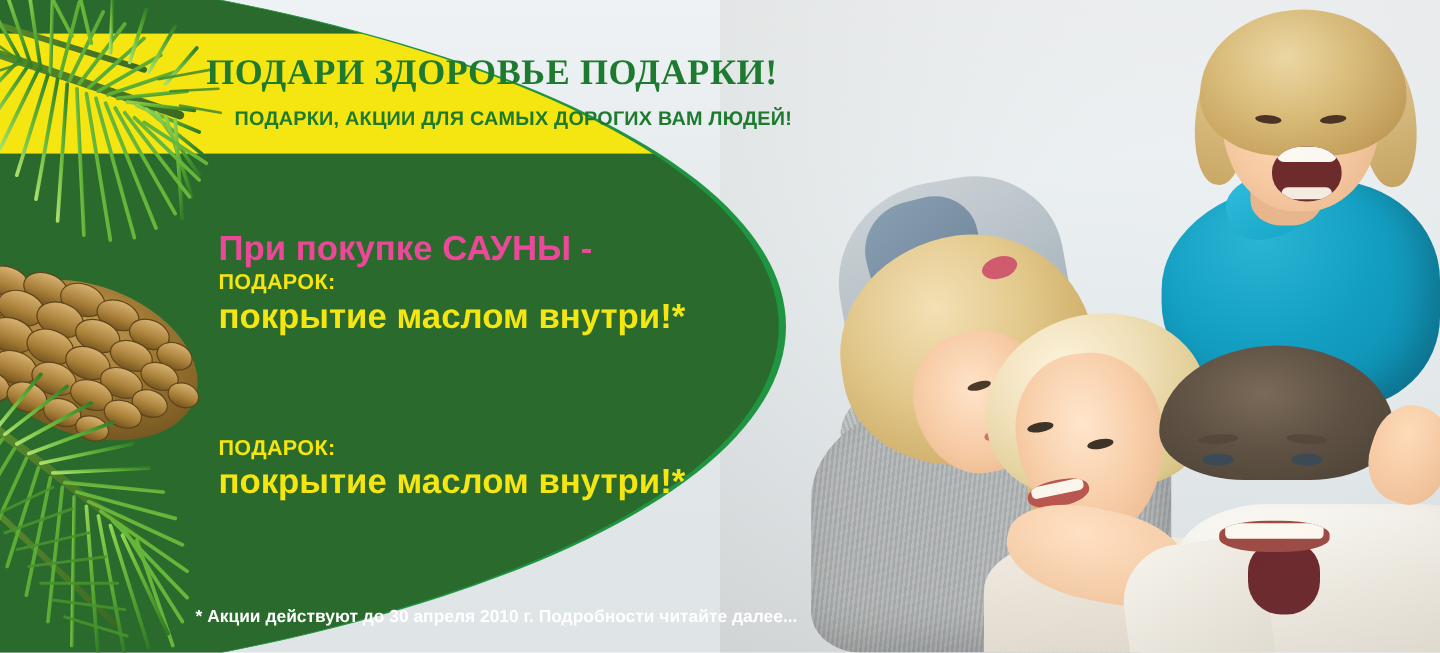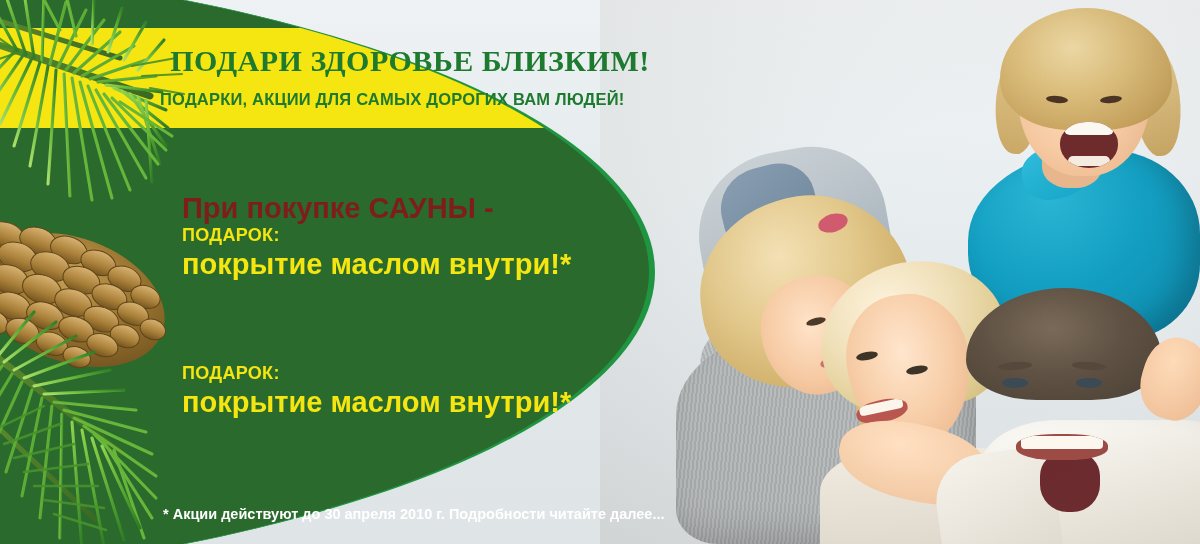--- a/index.html
+++ b/index.html
@@ -390,39 +390,39 @@
     font-family: "Liberation Serif", serif;
     font-weight: bold;
     font-size: 30px;
     letter-spacing: .5px;
     white-space: nowrap;
   }
   .subheadline {
     position: absolute;
     left: 160px; top: 90px;
     width: 500px;
-    text-align: left;
+    text-align: right;
     color: #1d7a2e;
     font-weight: bold;
     font-size: 16.5px;
     letter-spacing: .2px;
     white-space: nowrap;
   }
 
   .offer { position: absolute; left: 182px; }
   .offer-1 { top: 192px; }
   .offer-2 { top: 362px; }
 
   .offer-line1 {
     font-size: 29px;
     font-weight: bold;
     line-height: 1.12;
     white-space: nowrap;
   }
-  .c-white { color: #7f1d1d; text-align: right; }
+  .c-white { color: #ec4899; text-align: right; }
   .c-yellow { color: #f5e510; }
 
   .offer-gift-label {
     color: #f5e510;
     font-size: 18px;
     font-weight: bold;
     line-height: 1.25;
     letter-spacing: .3px;
   }
   .offer-gift {
@@ -667,21 +667,21 @@
           <path d="M 4 444 L 60 424"></path>
         <path d="M 14 458 L 74 444"></path>
           <path d="M 24 472 L 88 464"></path>
         <path d="M 34 486 L 98 486"></path>
           <path d="M 44 500 L 104 508"></path>
         <path d="M 54 514 L 106 530"></path>
       </g>
     </g>
   </svg>
 
-  <div class="headline">ПОДАРИ ЗДОРОВЬЕ БЛИЗКИМ!</div>
+  <div class="headline">ПОДАРИ ЗДОРОВЬЕ ПОДАРКИ!</div>
   <div class="subheadline">ПОДАРКИ, АКЦИИ ДЛЯ САМЫХ ДОРОГИХ ВАМ ЛЮДЕЙ!</div>
 
   <div class="offer offer-1">
     <div class="offer-line1">
       <span class="c-white">При покупке САУНЫ -</span>
     </div>
     <div class="offer-gift-label">ПОДАРОК:</div>
     <div class="offer-gift">покрытие маслом внутри!*</div>
   </div>
 

